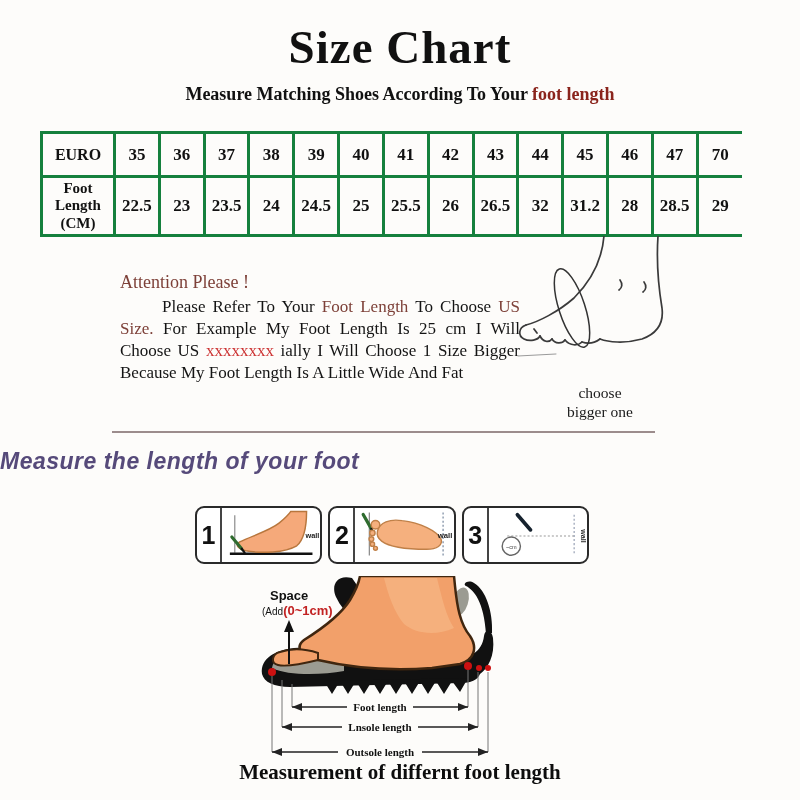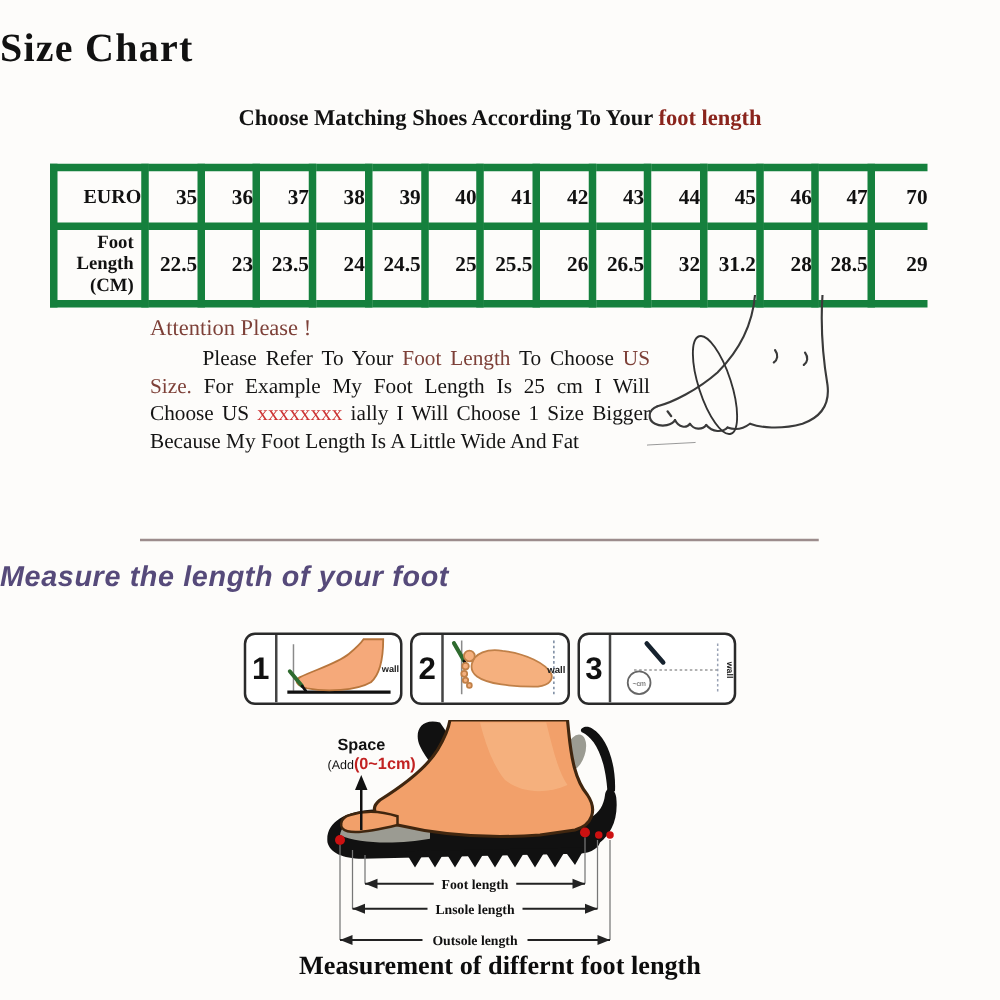--- a/index.html
+++ b/index.html
@@ -2,38 +2,38 @@
 <html><head>
 <meta charset="utf-8">
 <style>
   html,body{margin:0;padding:0;background:#ffffff;}
   .page{
     position:relative;width:800px;height:800px;margin:0 auto;
     background:#fdfcfa;overflow:hidden;
     font-family:"Liberation Serif",serif;color:#111;
   }
   
-  .title{position:absolute;top:20px;left:0;width:100%;
-    font-size:32px;font-weight:bold;letter-spacing:1px;}
+  .title{position:absolute;top:20px;left:0;width:100%;text-align:center;
+    font-size:47px;font-weight:bold;letter-spacing:1px;}
   .subtitle{position:absolute;top:84px;left:0;width:100%;text-align:center;
     font-size:18px;font-weight:bold;}
   .subtitle .hl{color:#8a241c;}
   
   .size-table{position:absolute;left:40px;top:131px;width:702px;
     border-collapse:collapse;table-layout:fixed;
     border-top:3px solid #111;border-bottom:3px solid #111;}
-  .size-table td{border:6px solid #15803d;text-align:right;vertical-align:middle;
+  .size-table td{border:3px solid #15803d;text-align:center;vertical-align:middle;
     font-weight:bold;font-size:17px;padding:0;background:#fdfcfa;}
   .size-table td:last-child{border-right:none;}
   .size-table .r1 td{height:41px;}
   .size-table .r2 td{height:56px;}
   .size-table .lbl{font-size:16px;}
   .size-table .lbl2{font-size:15px;line-height:1.15;padding:0 6px;}
   
-  .attention{position:absolute;left:120px;top:252px;width:400px;}
+  .attention{position:absolute;left:120px;top:272px;width:400px;}
   .attention-heading{margin:0;font-size:18px;font-weight:normal;color:#7d4038;}
   .attention-text{margin:3px 0 0 0;font-size:17px;line-height:22px;
     text-align:justify;text-indent:42px;}
   .c-black{color:#141414;}
   .c-brown{color:#7d4038;}
   .c-red{color:#cc3333;}
   
   .foot-sketch{position:absolute;left:516px;top:236px;width:175px;height:150px;}
   .sketch-caption{position:absolute;left:540px;top:383px;width:120px;
     text-align:center;font-size:15.5px;line-height:19px;color:#1a1a1a;}
@@ -59,21 +59,21 @@
   .footer-caption{position:absolute;top:760px;left:0;width:100%;text-align:center;
     font-size:21px;font-weight:bold;color:#0d0d0d;}
 </style>
 </head>
 <body>
 
 <div class="page">
 
   <div class="title">Size Chart</div>
 
-  <div class="subtitle"><span>Choose Matching Shoes According To Your </span><span class="hl">foot length</span>
+  <div class="subtitle"><span>Measure Matching Shoes According To Your </span><span class="hl">foot length</span>
   </div>
 
   <table class="size-table">
     <colgroup>
         <col style="width:73px">
         <col span="14">
       </colgroup>
     <tbody>
       <tr class="r1">
         <td class="lbl">EURO</td>
@@ -128,20 +128,24 @@
       <path d="M 49,104 C 54,110 62,110 66,106"></path>
       <path d="M 66,106 C 74,109 80,106 84,103"></path>
       <path d="M 104,44 C 107,48 106,52 103,54"></path>
       <path d="M 128,46 C 131,50 130,54 127,56"></path>
       <path d="M 18,93 l 3,4"></path>
       <ellipse cx="56" cy="72" rx="13" ry="41" transform="rotate(-18 56 72)" stroke="#333" stroke-width="1.5"></ellipse>
       <path d="M 40,118 L 2,120" stroke="#9a9a9a" stroke-width="1"></path>
     </g>
   </svg>
 
+  <div class="sketch-caption">
+    <div>choose</div>
+    <div>bigger one</div>
+  </div>
 
   <div class="divider"></div>
 
   <div class="measure-heading">Measure the length of your foot</div>
 
   <div class="steps">
 
     <div class="step">
       <div class="step-num">1</div>
       <div class="step-content">

